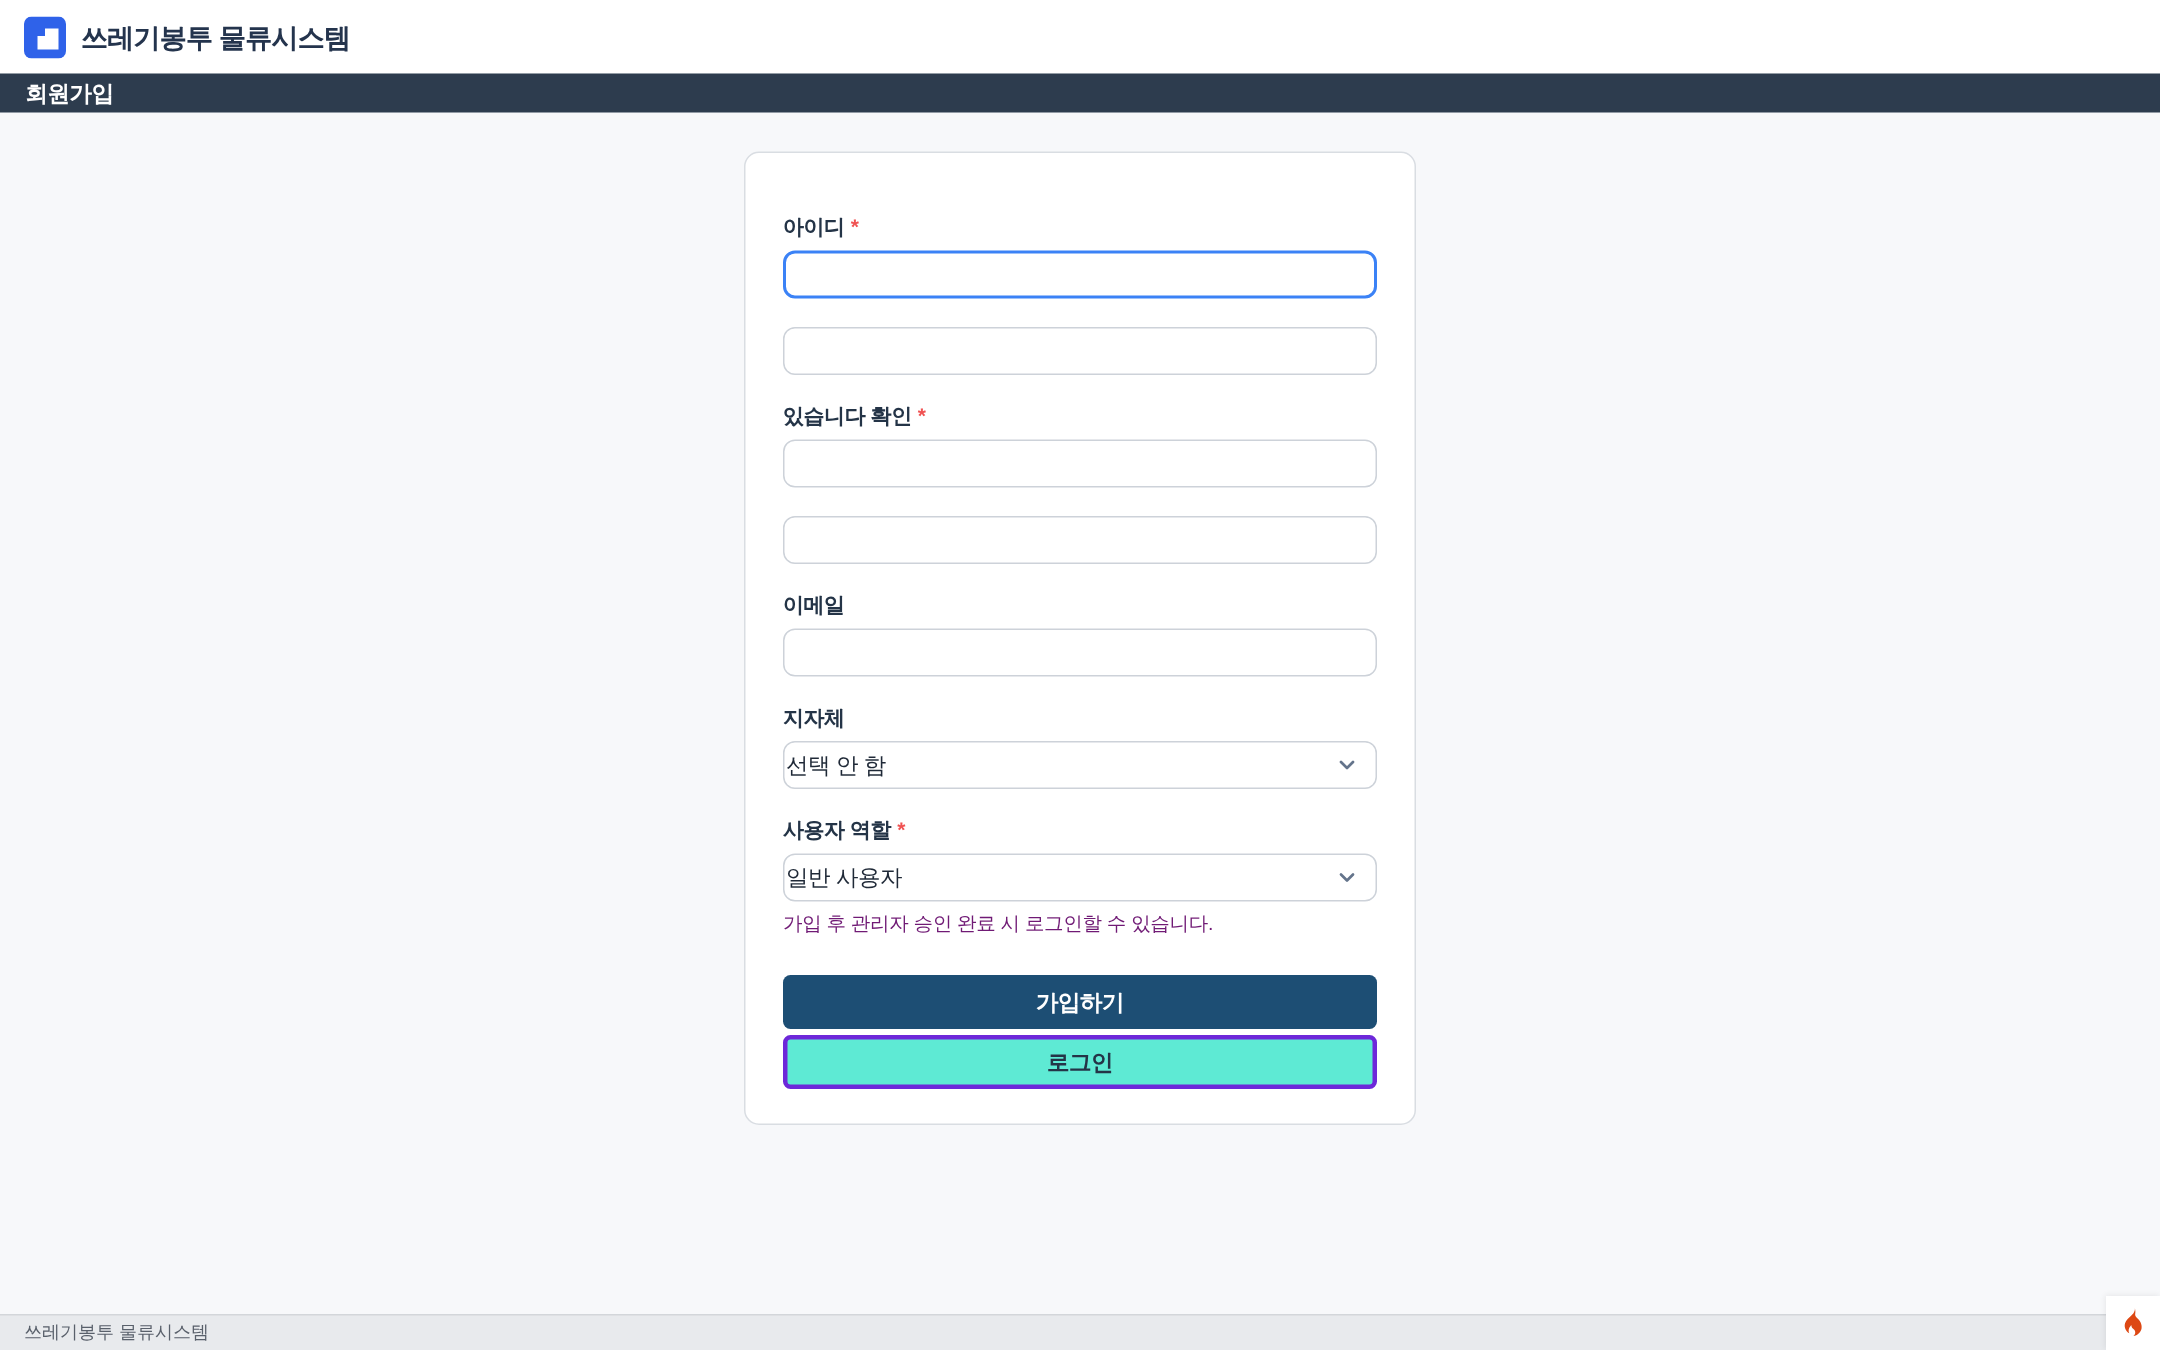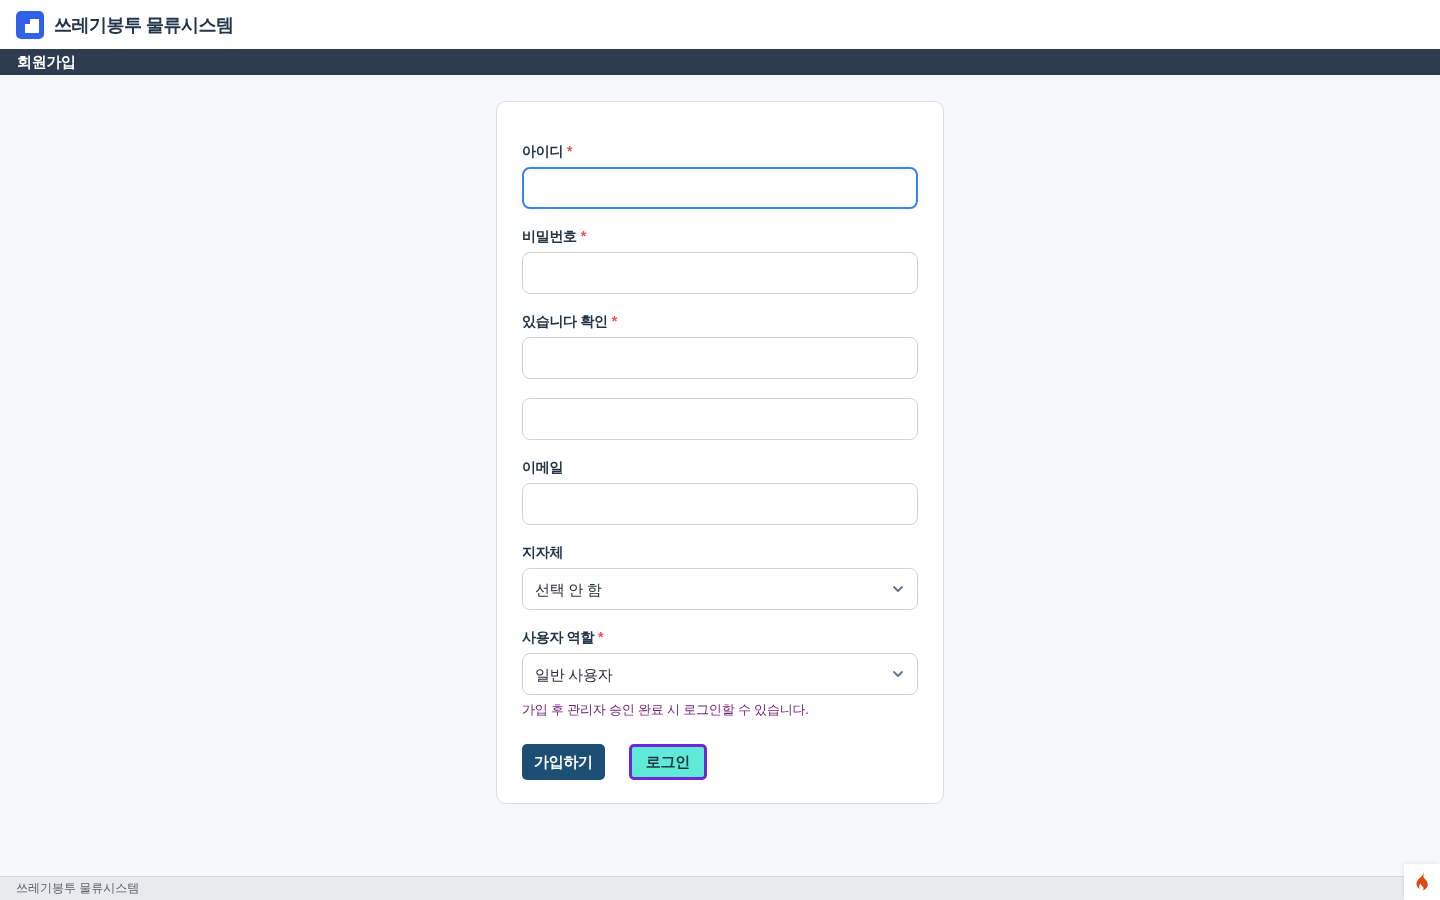--- a/index.html
+++ b/index.html
@@ -33,40 +33,40 @@
     padding:41px 25px 23px;
   }
   .group { margin-bottom:19px; }
   .group:last-child { margin-bottom:0; }
   .lbl {
     display:block; font-size:14px; line-height:17px; font-weight:bold;
     color:#243447; margin-bottom:7px; letter-spacing:-0.3px;
   }
   .req { color:#f05252; margin-left:4px; font-weight:bold; }
   .field {
-    width:100%; height:42px; background:#ffffff;
+    width:100%; height:32px; background:#ffffff;
     border:1px solid #cdd2d9; border-radius:8px;
-    padding:0 12px; font-size:14px; color:#1f2937; outline:none;
+    padding:0 1px; font-size:14px; color:#1f2937; outline:none;
     font-family:inherit;
   }
   .field.focused { border:2px solid #3b82f6; }
   .selwrap { position:relative; }
   select.field {
     appearance:none; -webkit-appearance:none; -moz-appearance:none;
     font-size:15px; padding-right:36px; letter-spacing:-0.3px;
     color:#1f2937; cursor:pointer;
   }
   .chev {
     position:absolute; right:13px; top:50%; transform:translateY(-50%);
     pointer-events:none; display:flex;
   }
   .help {
     font-size:13px; color:#701a75; margin-top:6px; letter-spacing:-0.2px;
   }
-  .btnrow { display:flex; gap:24px; margin-top:25px; }
+  .btnrow { display:flex; gap:4px; margin-top:25px;flex-direction:column; }
   .btn {
     height:36px; border-radius:5px; font-size:15px; font-weight:bold;
     letter-spacing:-0.3px; cursor:pointer; font-family:inherit;
   }
   .btn-primary {
     background:#1d4e74; color:#ffffff; border:none; padding:0 12px;
   }
   .btn-secondary {
     background:#5eead4; color:#243447; border:3px solid #6d28d9; padding:0 14px;
   }
@@ -105,23 +105,20 @@
   <form class="card">
 
     <div class="group">
       <label class="lbl">
         <span>아이디</span><span class="req">*</span>
       </label>
       <input class="field focused" type="text" value="" style="">
     </div>
 
     <div class="group">
-      <label class="lbl">
-        <span>비밀번호</span><span class="req">*</span>
-      </label>
       <input class="field" type="password" value="" style="">
     </div>
 
     <div class="group">
       <label class="lbl">
         <span>있습니다 확인</span><span class="req">*</span>
       </label>
       <input class="field" type="password" value="" style="">
     </div>
 

